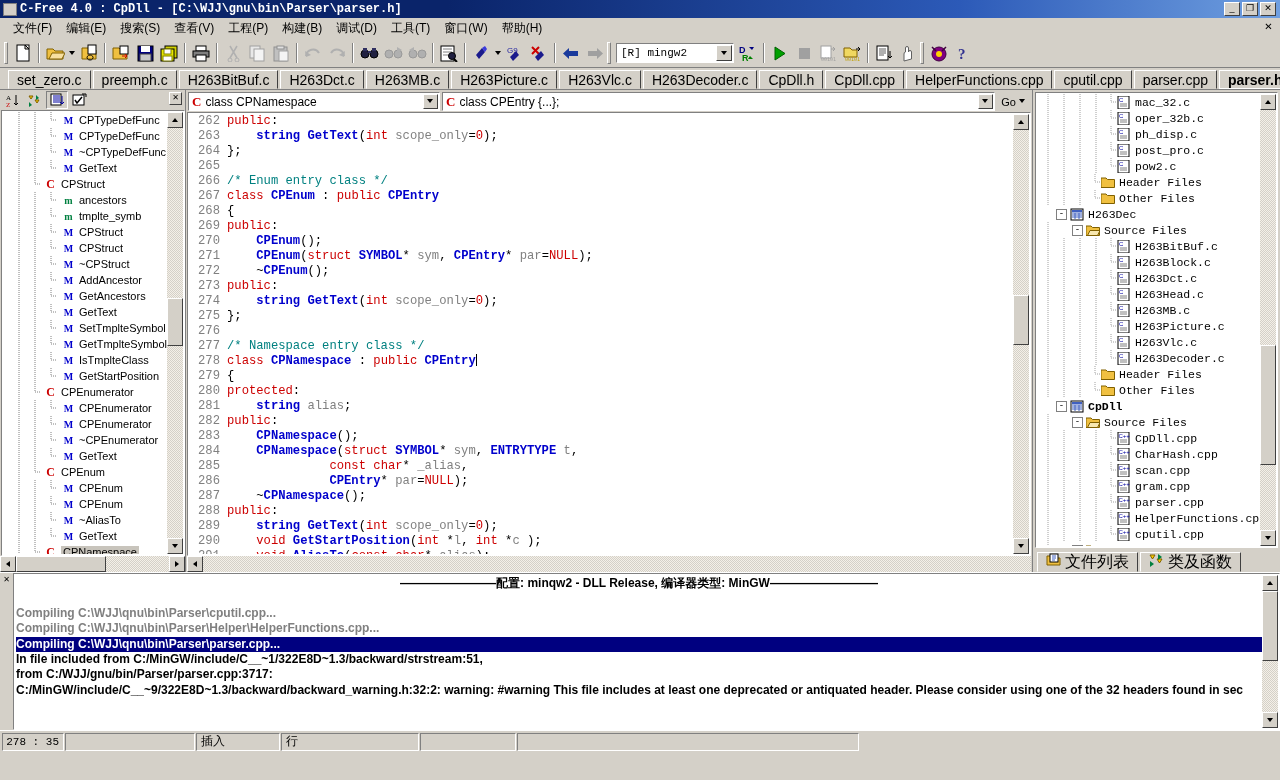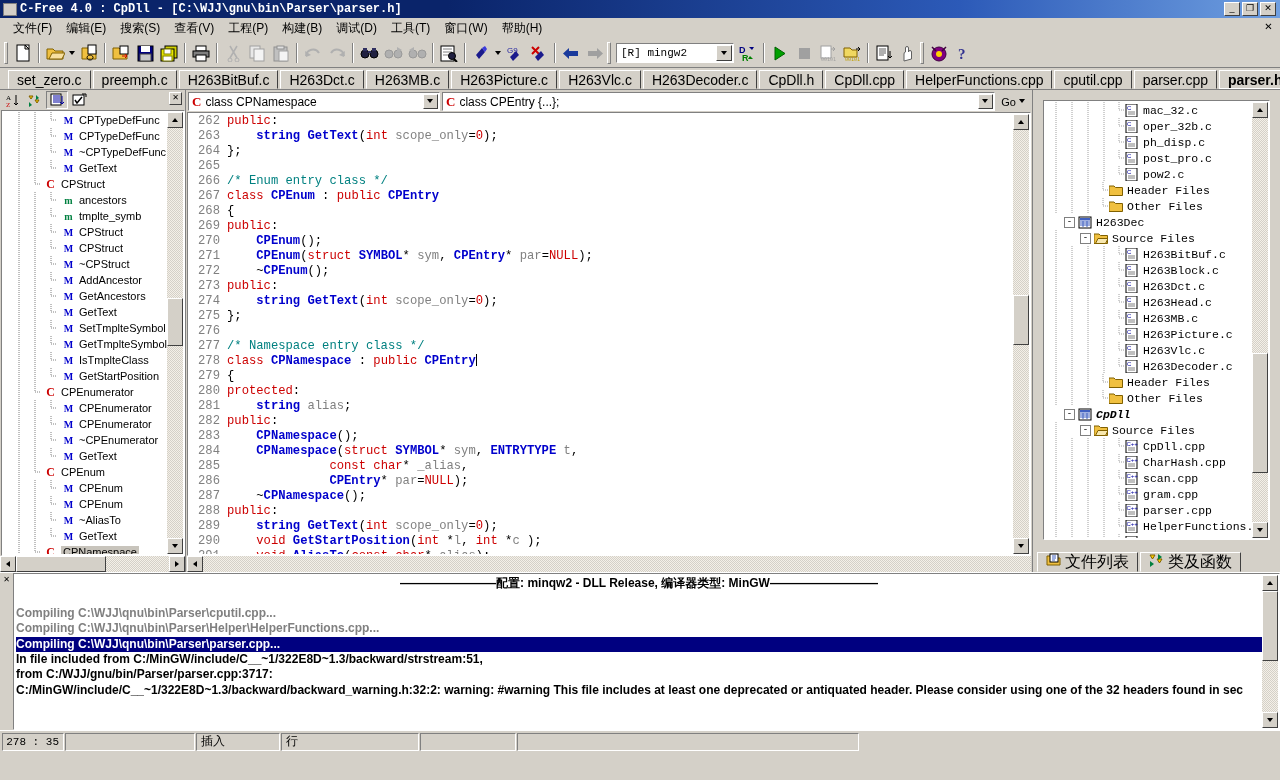--- a/index.html
+++ b/index.html
@@ -292,28 +292,28 @@
   
   .projpanel {
     width: 248px;
     display: flex; flex-direction: column;
     background: #d4d0c8;
     border-left: 1px solid #808080;
   }
   .proj-tree {
     flex: 1; background: #fff;
     border: 1px solid; border-color: #808080 #fff #fff #808080;
-    margin: 10px;
+    margin: 2px;
     position: relative; overflow: hidden;
   }
   .pnode { height: 16px; display: flex; align-items: center; white-space: nowrap; font-family: "Liberation Mono", monospace; font-size: 11.5px; }
   .pico { width: 14px; height: 13px; margin-right: 4px; flex: none; position: relative; }
   .pexp { width: 11px; height: 11px; border: 1px solid #808080; background: #fff;
       font-size: 9px; line-height: 8px; text-align: center; margin-right: 3px; flex: none; color:#000;}
-  .pbold { font-weight: bold; font-style: italic; }
+  .pbold { font-weight: bold; }
 
   .proj-tabs { height: 22px; display: flex; align-items: flex-end; padding-left: 4px; }
   .ptab {
     height: 20px; display: flex; align-items: center; gap: 4px;
     padding: 0 8px; margin-right: 2px;
     background: #d4d0c8;
     border: 1px solid; border-color: #fff #404040 #d4d0c8 #fff;
     font-size: 16px;
   }
 
@@ -1539,21 +1539,21 @@
   <div class="out-body">
     <div class="out-text">
       <div class="out-scrollarea" id="out-lines">
           <div class="oline cfg">————————配置: minqw2 - DLL Release, 编译器类型: MinGW—————————</div>
           <div class="oline "></div>
           <div class="oline gray">Compiling C:\WJJ\qnu\bin\Parser\cputil.cpp...</div>
           <div class="oline gray">Compiling C:\WJJ\qnu\bin\Parser\Helper\HelperFunctions.cpp...</div>
           <div class="oline hl">Compiling C:\WJJ\qnu\bin\Parser\parser.cpp...</div>
           <div class="oline bold">In file included from C:/MinGW/include/C__~1/322E8D~1.3/backward/strstream:51,</div>
           <div class="oline bold">         from C:/WJJ/gnu/bin/Parser/parser.cpp:3717:</div>
-          <div class="oline bold">C:/MinGW/include/C__~1/322E8D~1.3/backward/backward_warning.h:32:2: warning: #warning This file includes at least one deprecated or antiquated header. Please consider using one of the 32 headers found in sec</div>
+          <div class="oline bold">C:/MinGW/include/C__~9/322E8D~1.3/backward/backward_warning.h:32:2: warning: #warning This file includes at least one deprecated or antiquated header. Please consider using one of the 32 headers found in sec</div>
         </div>
       <div class="vscroll">
         <div class="sb-btn">
             <svg width="7" height="5">
               <path d="M3 0 L6 4 L0 4 Z" fill="#000"></path>
             </svg>
           </div>
         <div class="sb-track">
           <div class="sb-thumb" style="top:0;height:70px;"></div>
         </div>

